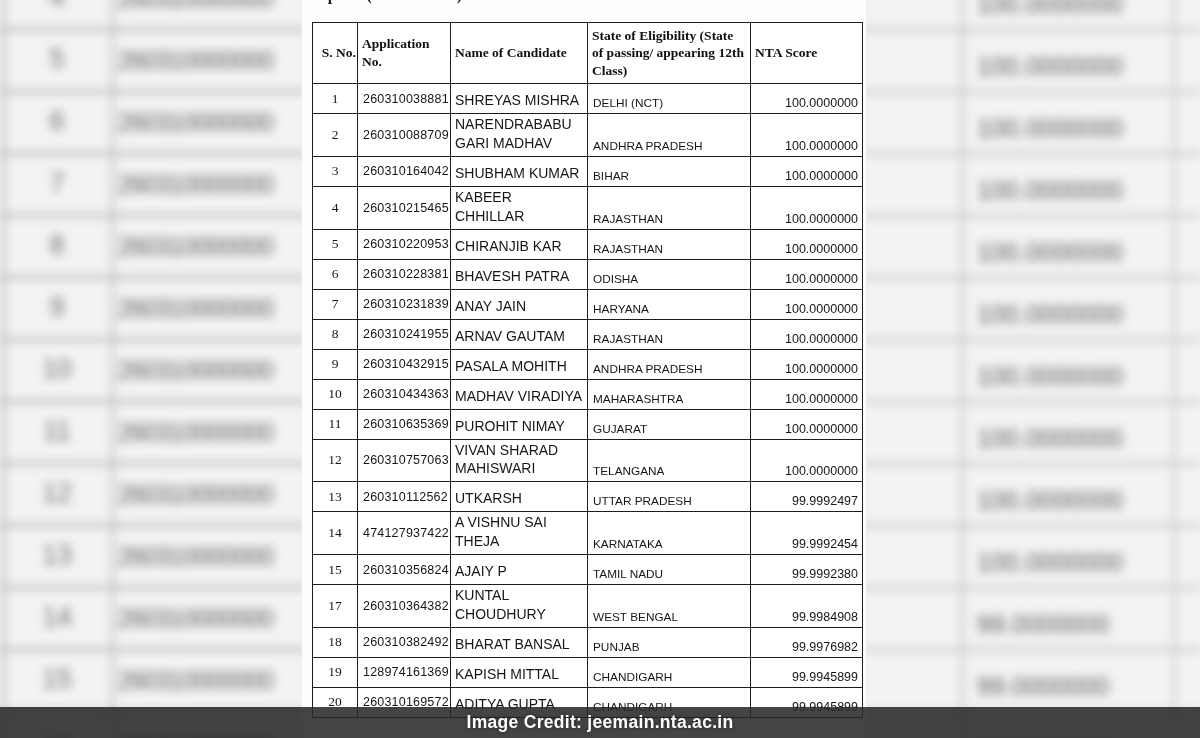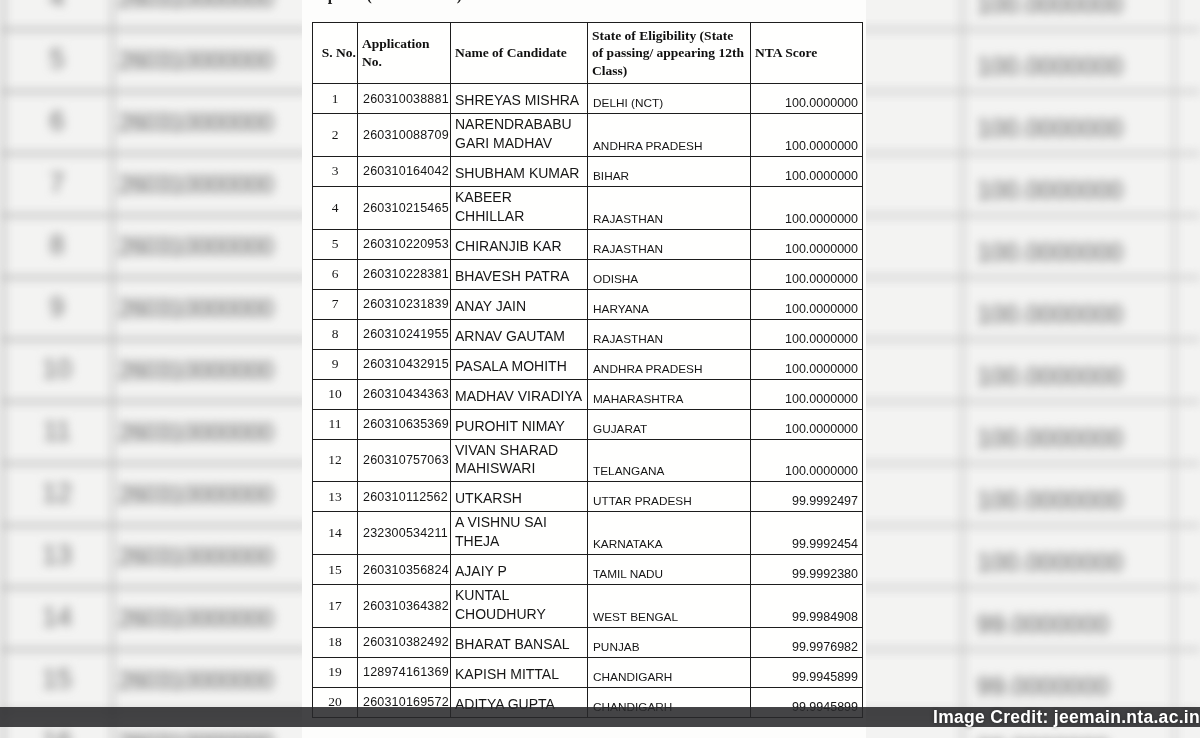--- a/index.html
+++ b/index.html
@@ -64,23 +64,23 @@
   col.w-score { width: 112px; }
   .results td { color: #161616; height: 30px; }
   td.c-sno  { font-family: "Liberation Serif", serif; font-size: 13.5px; text-align: center; vertical-align: middle; }
   td.c-app  { font-size: 12.5px; padding-left: 5px; vertical-align: middle; letter-spacing: 0.2px; }
   td.c-name { font-size: 14px; padding: 1px 4px 3px; vertical-align: bottom; line-height: 1.35; }
   td.c-state{ font-size: 11.8px; padding: 1px 5px 3px; vertical-align: bottom; }
   td.c-score{ font-size: 12.5px; padding: 1px 4px 3px; vertical-align: bottom; text-align: right; }
 
   
   .caption-bar {
-    position: absolute; left: 0; right: 0; top: 707px; height: 20px;
+    position: absolute; left: 0; right: 0; top: 707px; height: 31px;
     background: rgba(40, 40, 43, 0.87); z-index: 5;
-    display: flex; align-items: center; justify-content: flex-end;
+    display: flex; align-items: center; justify-content: center;
   }
   .caption-text {
     color: #ffffff; font-weight: bold; font-size: 17.5px; letter-spacing: 0.3px;
     text-shadow: 0 0 4px rgba(0,0,0,0.45);
   }
 </style>
 </head>
 <body>
 
 <div class="bg-layer">
@@ -288,21 +288,21 @@
         </tr>
         <tr>
           <td class="c-sno">13</td>
           <td class="c-app">260310112562</td>
           <td class="c-name">UTKARSH</td>
           <td class="c-state">UTTAR PRADESH</td>
           <td class="c-score">99.9992497</td>
         </tr>
         <tr>
           <td class="c-sno">14</td>
-          <td class="c-app">232300534211</td>
+          <td class="c-app">474127937422</td>
           <td class="c-name">A VISHNU SAI THEJA</td>
           <td class="c-state">KARNATAKA</td>
           <td class="c-score">99.9992454</td>
         </tr>
         <tr>
           <td class="c-sno">15</td>
           <td class="c-app">260310356824</td>
           <td class="c-name">AJAIY P</td>
           <td class="c-state">TAMIL NADU</td>
           <td class="c-score">99.9992380</td>

